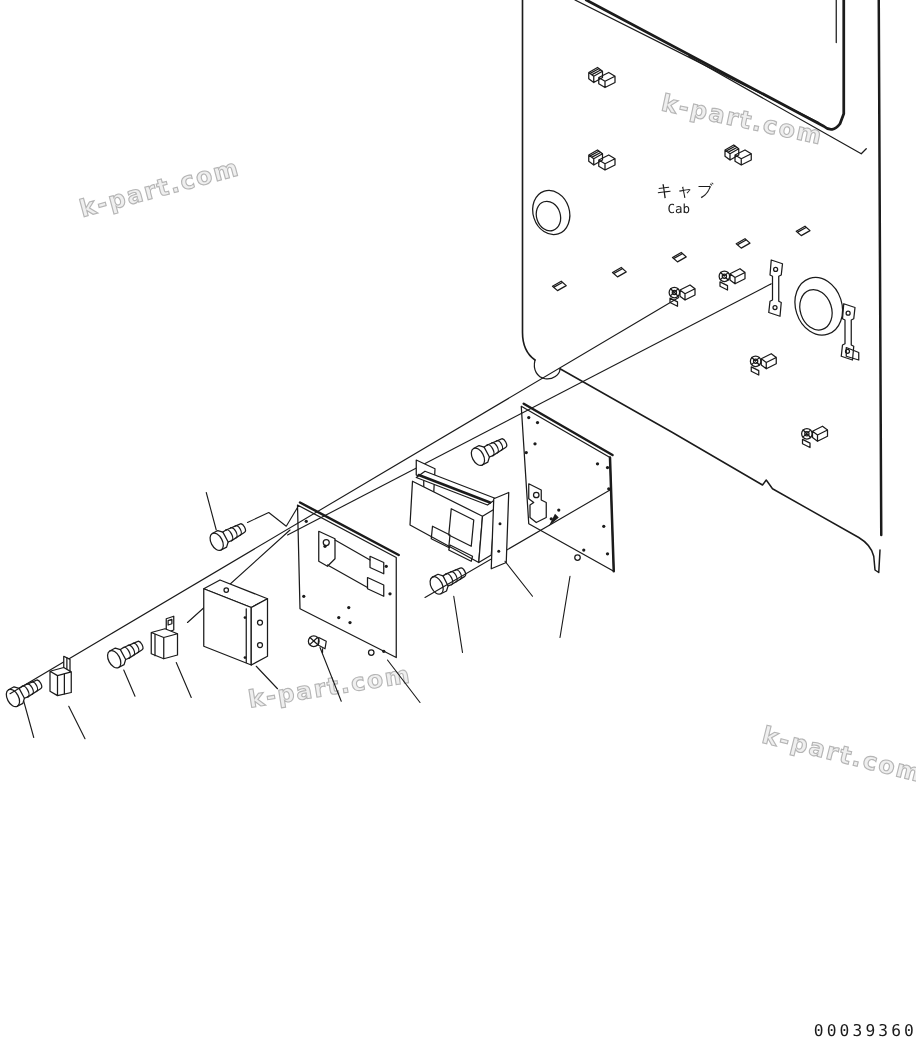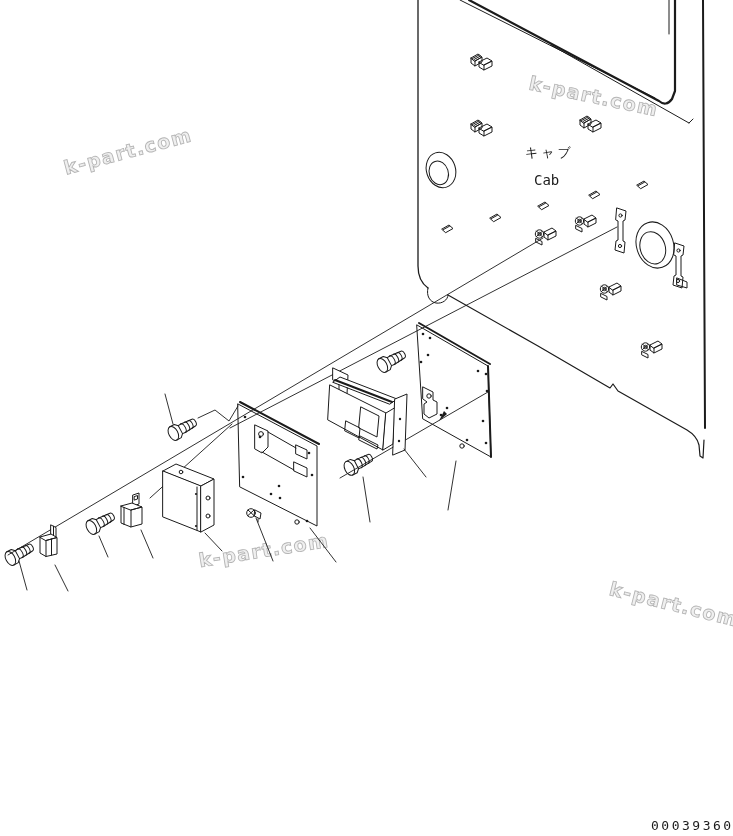--- a/index.html
+++ b/index.html
@@ -4,21 +4,21 @@
 <style>
   html,body{margin:0;padding:0;background:#ffffff;}
   .stage{
     position:relative;width:733px;height:836px;background:#ffffff;overflow:hidden;
     font-family:"DejaVu Sans",sans-serif;
   }
   .stage svg{position:absolute;left:0;top:0;z-index:2;}
   .txt{position:absolute;color:#1b1b1b;white-space:nowrap;z-index:3;}
   .label-cab-jp{left:525px;top:144px;font-size:13px;letter-spacing:3px;
     font-family:"DejaVu Sans",sans-serif;}
-  .label-cab-en{left:534px;top:172px;font-size:14px;
+  .label-cab-en{left:534px;top:162px;font-size:10px;
     font-family:"DejaVu Sans Mono","Liberation Mono",monospace;}
   .part-number{left:651px;top:818px;font-size:13px;letter-spacing:2.5px;
     font-family:"DejaVu Sans Mono","Liberation Mono",monospace;}
   .wm{
     position:absolute;z-index:1;font-size:19px;letter-spacing:1.5px;
     font-family:"DejaVu Sans",sans-serif;font-weight:bold;
     color:rgba(190,190,190,0.25);
     -webkit-text-stroke:0.9px #b5b5b5;
     white-space:nowrap;transform-origin:center center;
   }

